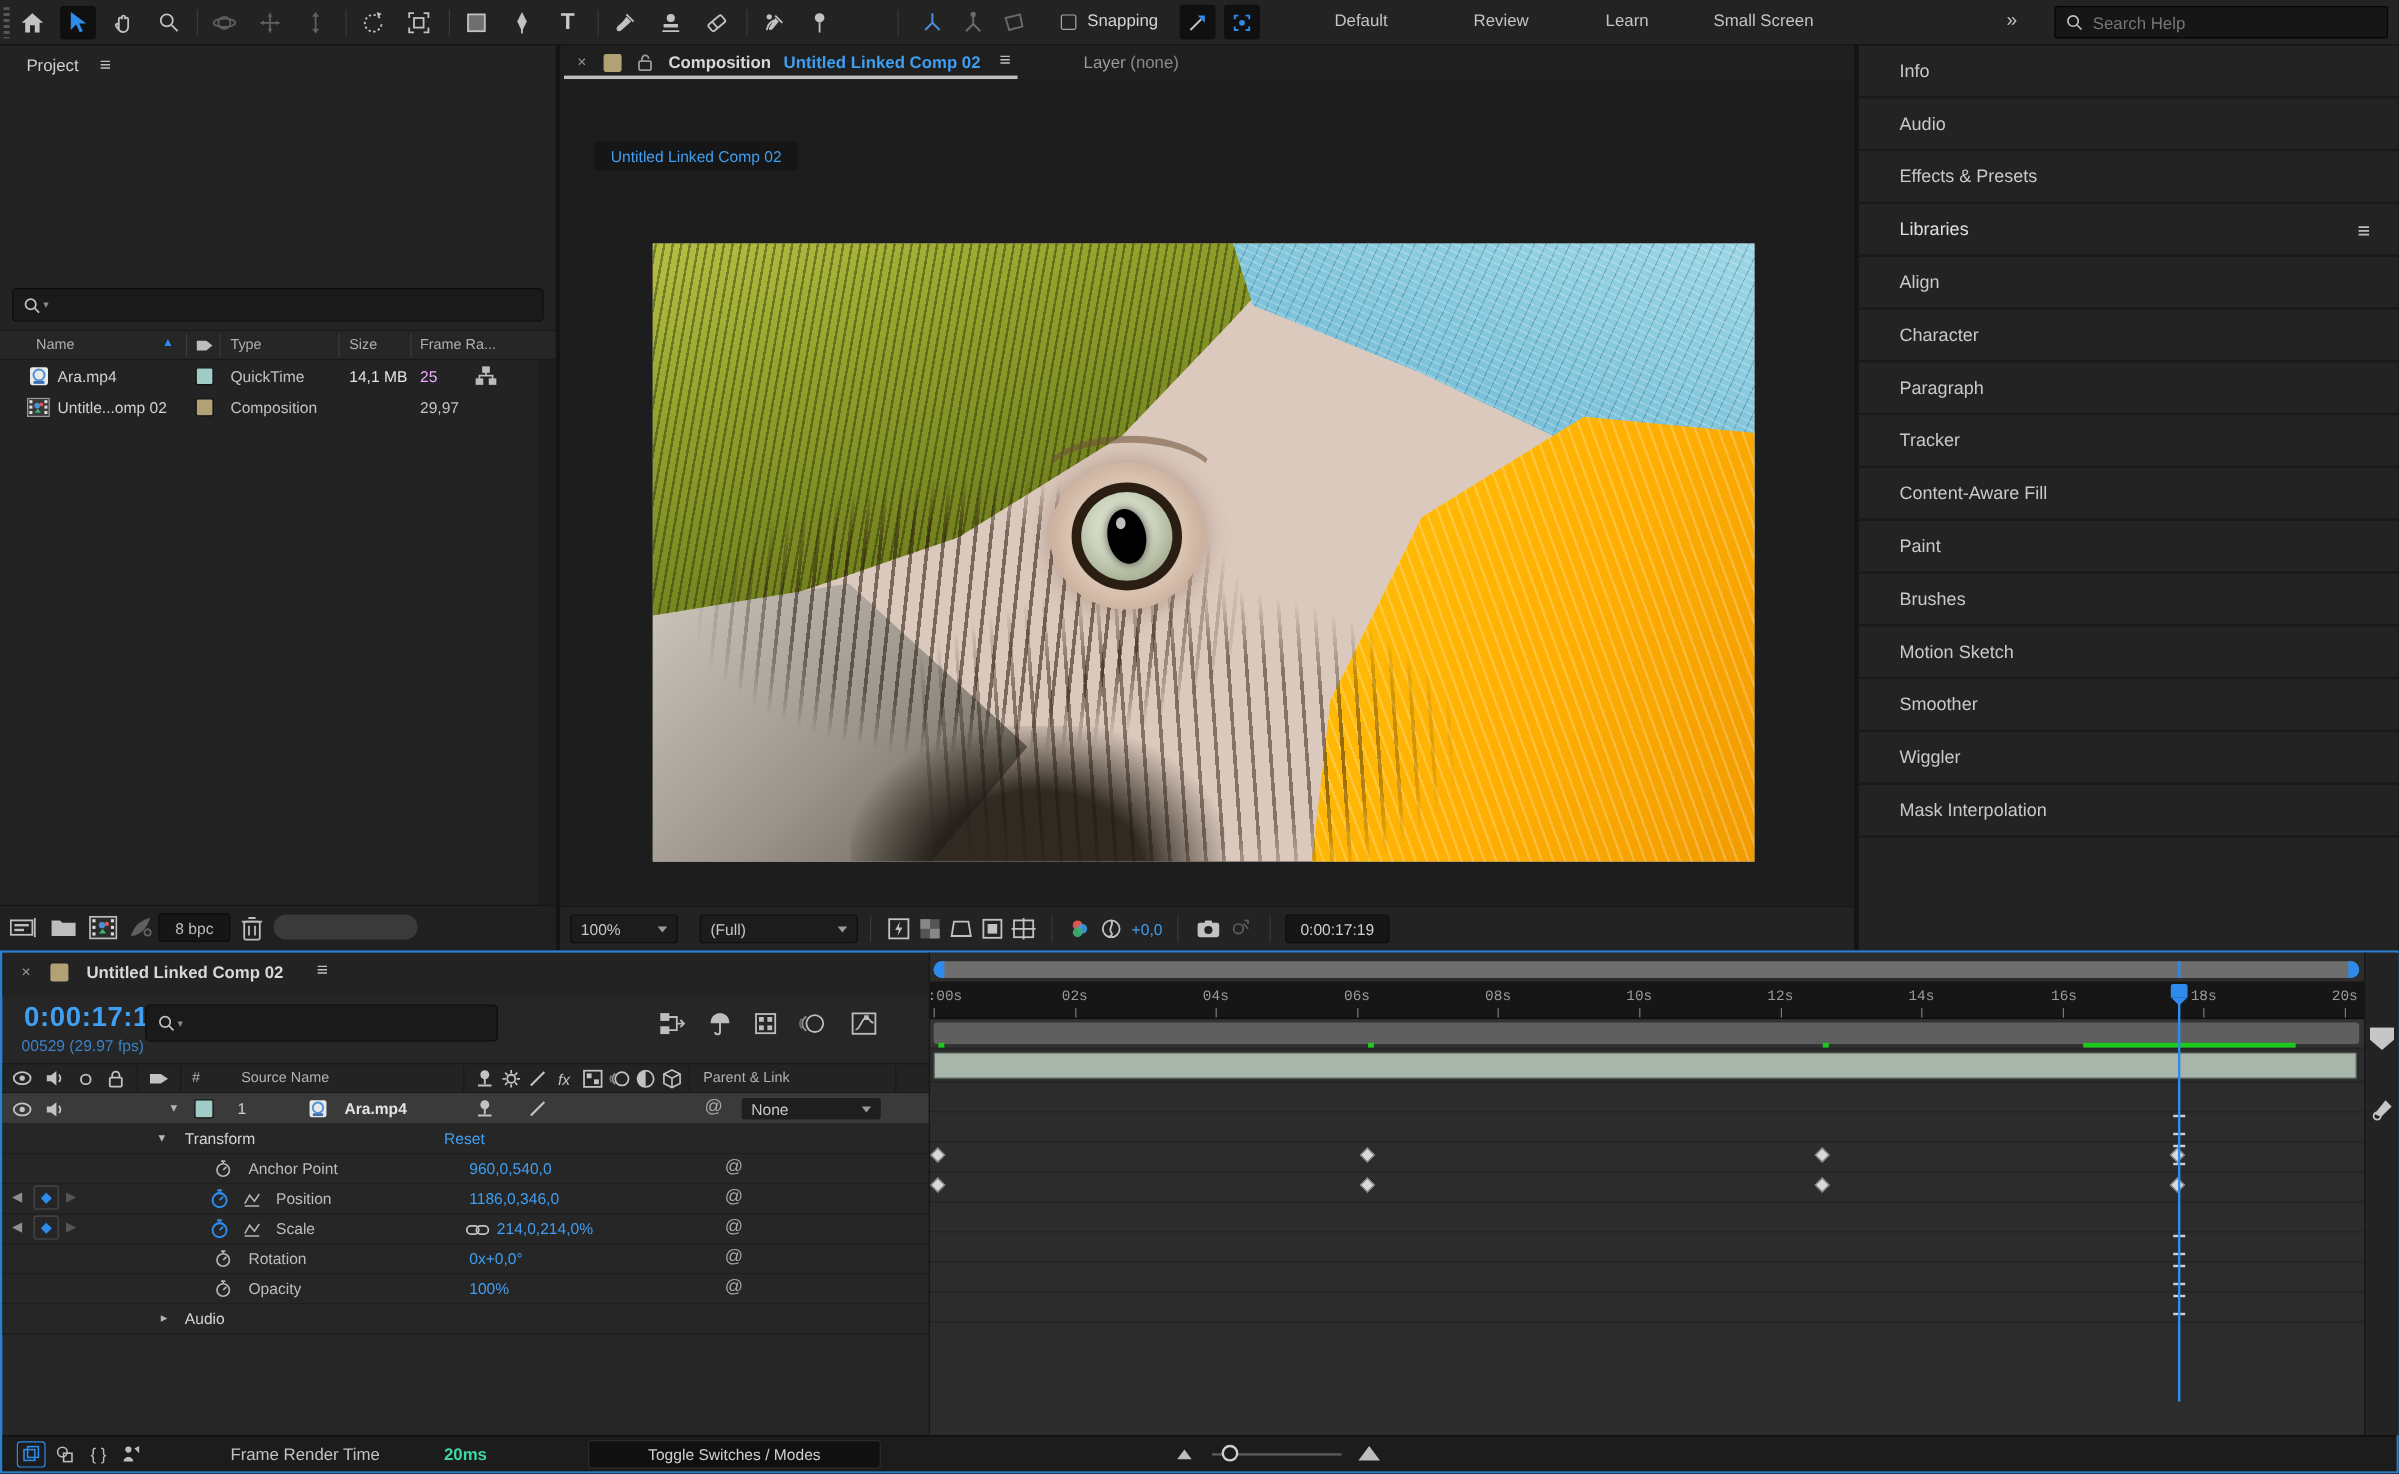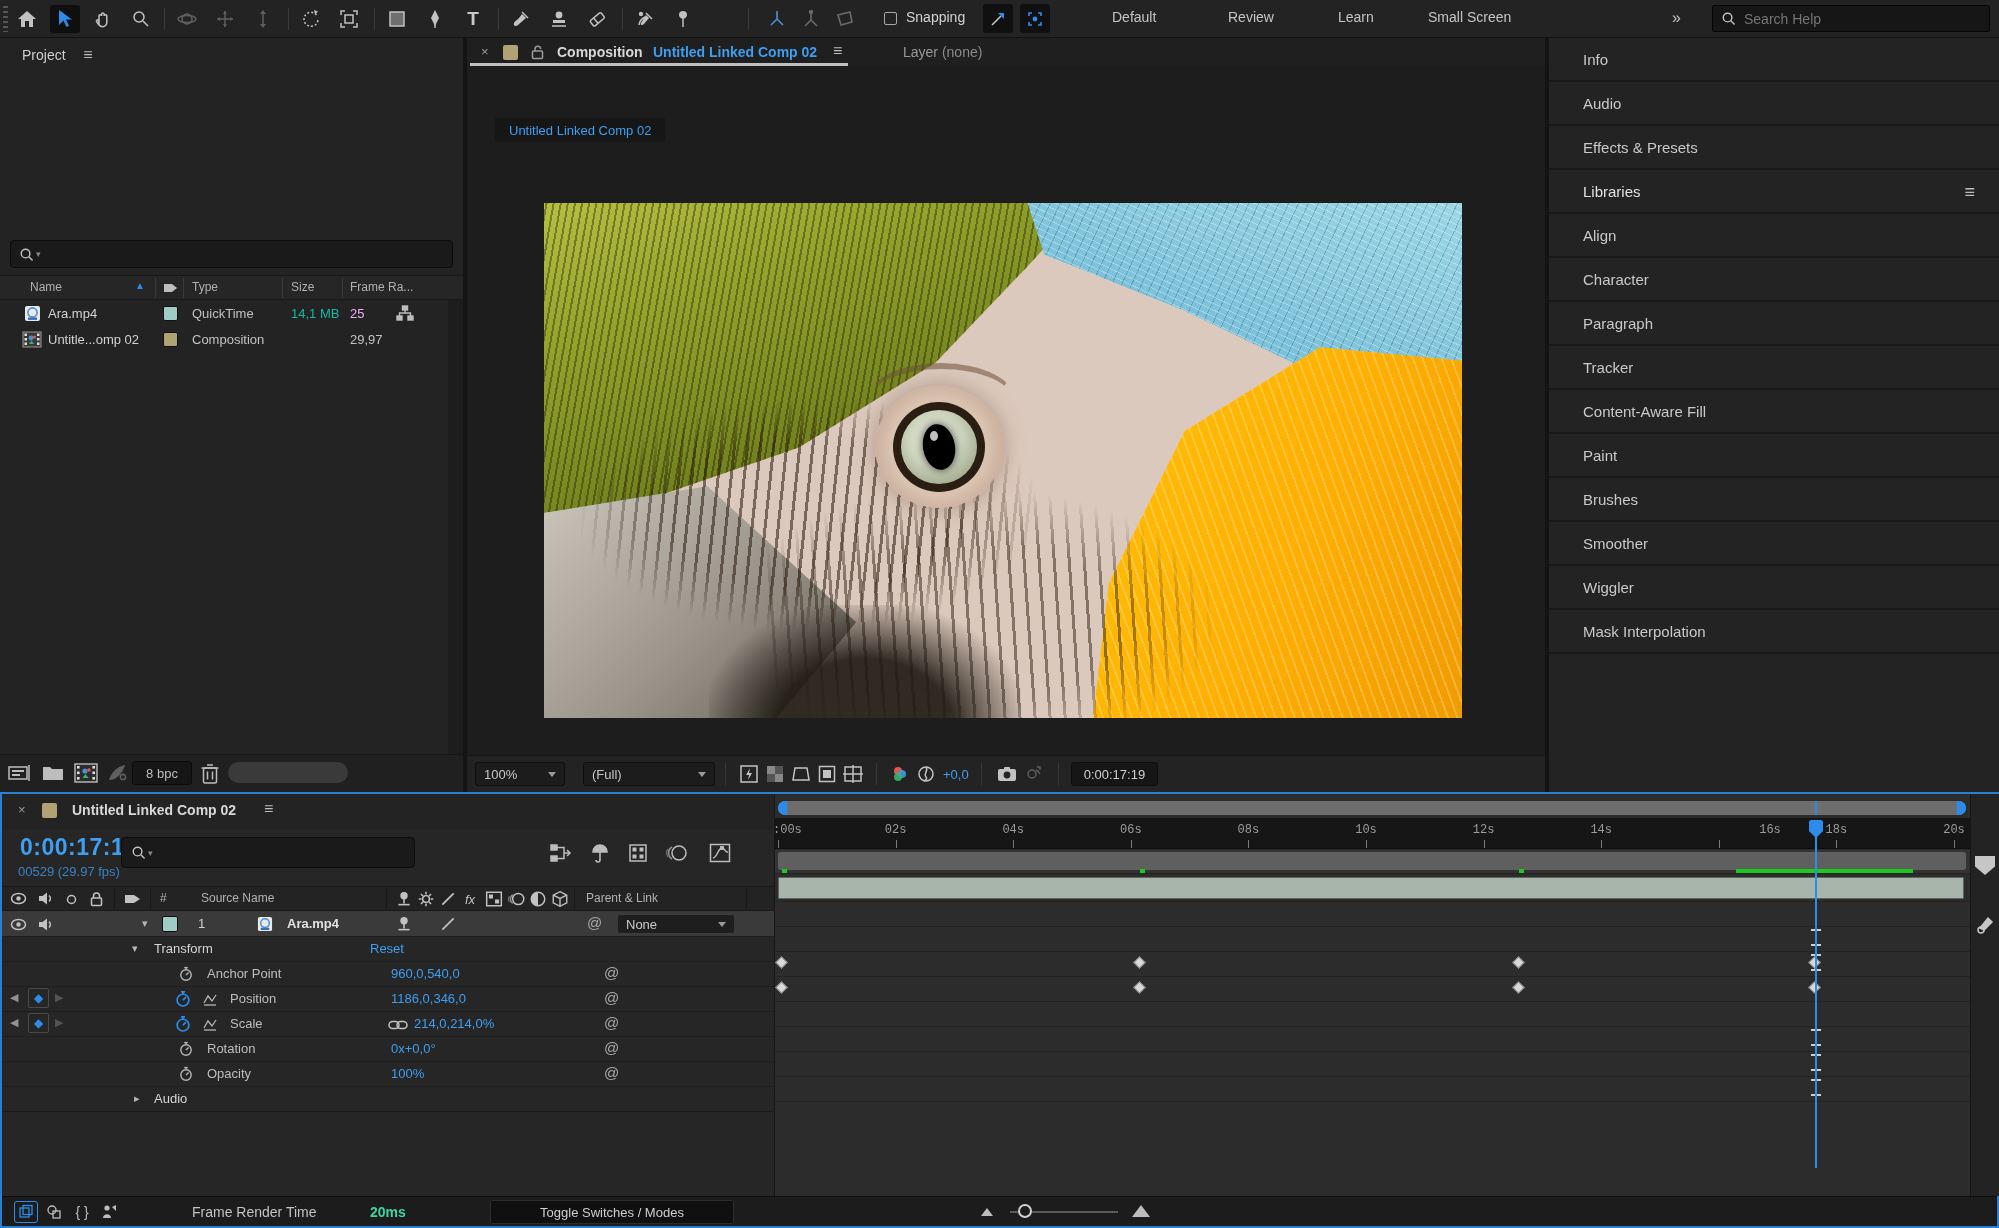--- a/index.html
+++ b/index.html
@@ -370,21 +370,21 @@
     </div>
     <div class="prow-file" style="top:263px">
       <svg class="abs" style="left:24px;top:4px" width="17" height="17" viewBox="0 0 17 17">
           <rect x="1" y="1" width="15" height="15" rx="2" fill="#e9e9e9"></rect>
           <circle cx="8.5" cy="7.5" r="4.6" fill="none" stroke="#4a90d9" stroke-width="1.6"></circle>
           <rect x="4" y="12.5" width="9" height="2.4" fill="#3a6fb0"></rect>
         </svg>
       <span class="abs nm" style="left:48px;top:5px">Ara.mp4</span>
       <span class="lblsq" style="left:163px;background:#9fccc4"></span>
       <span class="abs" style="left:192px;top:5px;color:#c2c2c2">QuickTime</span>
-      <span class="abs" style="left:291px;top:5px;color:#14b8a6">14,1 MB</span>
+      <span class="abs" style="left:291px;top:5px;color:#e5e5e5">14,1 MB</span>
       <span class="abs" style="left:350px;top:5px;color:#f0abfc">25</span>
       <svg class="abs" style="left:396px;top:4px" width="18" height="17" viewBox="0 0 18 17">
           <g stroke="#bdbdbd" stroke-width="1.4" fill="none">
             <rect x="6.5" y="1" width="5" height="4" fill="#bdbdbd"></rect>
             <rect x="1" y="11" width="5" height="4" fill="#bdbdbd"></rect>
             <rect x="12" y="11" width="5" height="4" fill="#bdbdbd"></rect>
             <path d="M9 5 V8 M3.5 11 V8 H14.5 V11"></path>
           </g>
         </svg>
     </div>
@@ -579,20 +579,21 @@
       <div class="side-item"><span>Audio</span></div>
       <div class="side-item"><span>Effects &amp; Presets</span></div>
       <div class="side-item" style="color: rgb(224, 224, 224);"><span>Libraries</span><span class="ham">≡</span></div>
       <div class="side-item"><span>Align</span></div>
       <div class="side-item"><span>Character</span></div>
       <div class="side-item"><span>Paragraph</span></div>
       <div class="side-item"><span>Tracker</span></div>
       <div class="side-item"><span>Content-Aware Fill</span></div>
       <div class="side-item"><span>Paint</span></div>
       <div class="side-item"><span>Brushes</span></div>
+      <div class="side-item"><span>Motion Sketch</span></div>
       <div class="side-item"><span>Smoother</span></div>
       <div class="side-item"><span>Wiggler</span></div>
       <div class="side-item"><span>Mask Interpolation</span></div>
     </div>
 
   <div id="timeline" class="abs">
     <div id="tl-tab">
       <span class="abs" style="left:16px;top:8px;color:#9a9a9a">×</span>
       <span class="abs" style="left:40px;top:9px;width:15px;height:15px;background:#b1a276;border-radius:2px"></span>
       <span class="abs" style="left:70px;top:8px;font-size:14px;color:#d8d8d8;font-weight:bold">Untitled Linked Comp 02</span>
@@ -886,21 +887,21 @@
           <div class="ruler-label ctr" style="left: 355.8px;">06s</div>
           <div class="ruler-tick" style="left: 355.8px;"></div>
           <div class="ruler-label ctr" style="left: 473.4px;">08s</div>
           <div class="ruler-tick" style="left: 473.4px;"></div>
           <div class="ruler-label ctr" style="left: 591px;">10s</div>
           <div class="ruler-tick" style="left: 591px;"></div>
           <div class="ruler-label ctr" style="left: 708.6px;">12s</div>
           <div class="ruler-tick" style="left: 708.6px;"></div>
           <div class="ruler-label ctr" style="left: 826.2px;">14s</div>
           <div class="ruler-tick" style="left: 826.2px;"></div>
-          <div class="ruler-label ctr" style="left: 995px;">16s</div>
+          <div class="ruler-label ctr" style="left: 945px;">16s</div>
           <div class="ruler-tick" style="left: 943.8px;"></div>
           <div class="ruler-label ctr" style="left: 1061.4px;">18s</div>
           <div class="ruler-tick" style="left: 1061.4px;"></div>
           <div class="ruler-label ctr" style="left: 1179px;">20s</div>
           <div class="ruler-tick" style="left: 1179px;"></div>
         </div>
       <div id="workbar-track">
         <div id="workbar"></div>
         <div id="cache-layer">
             <div class="cache-dot" style="left: 7.116px;"></div>

